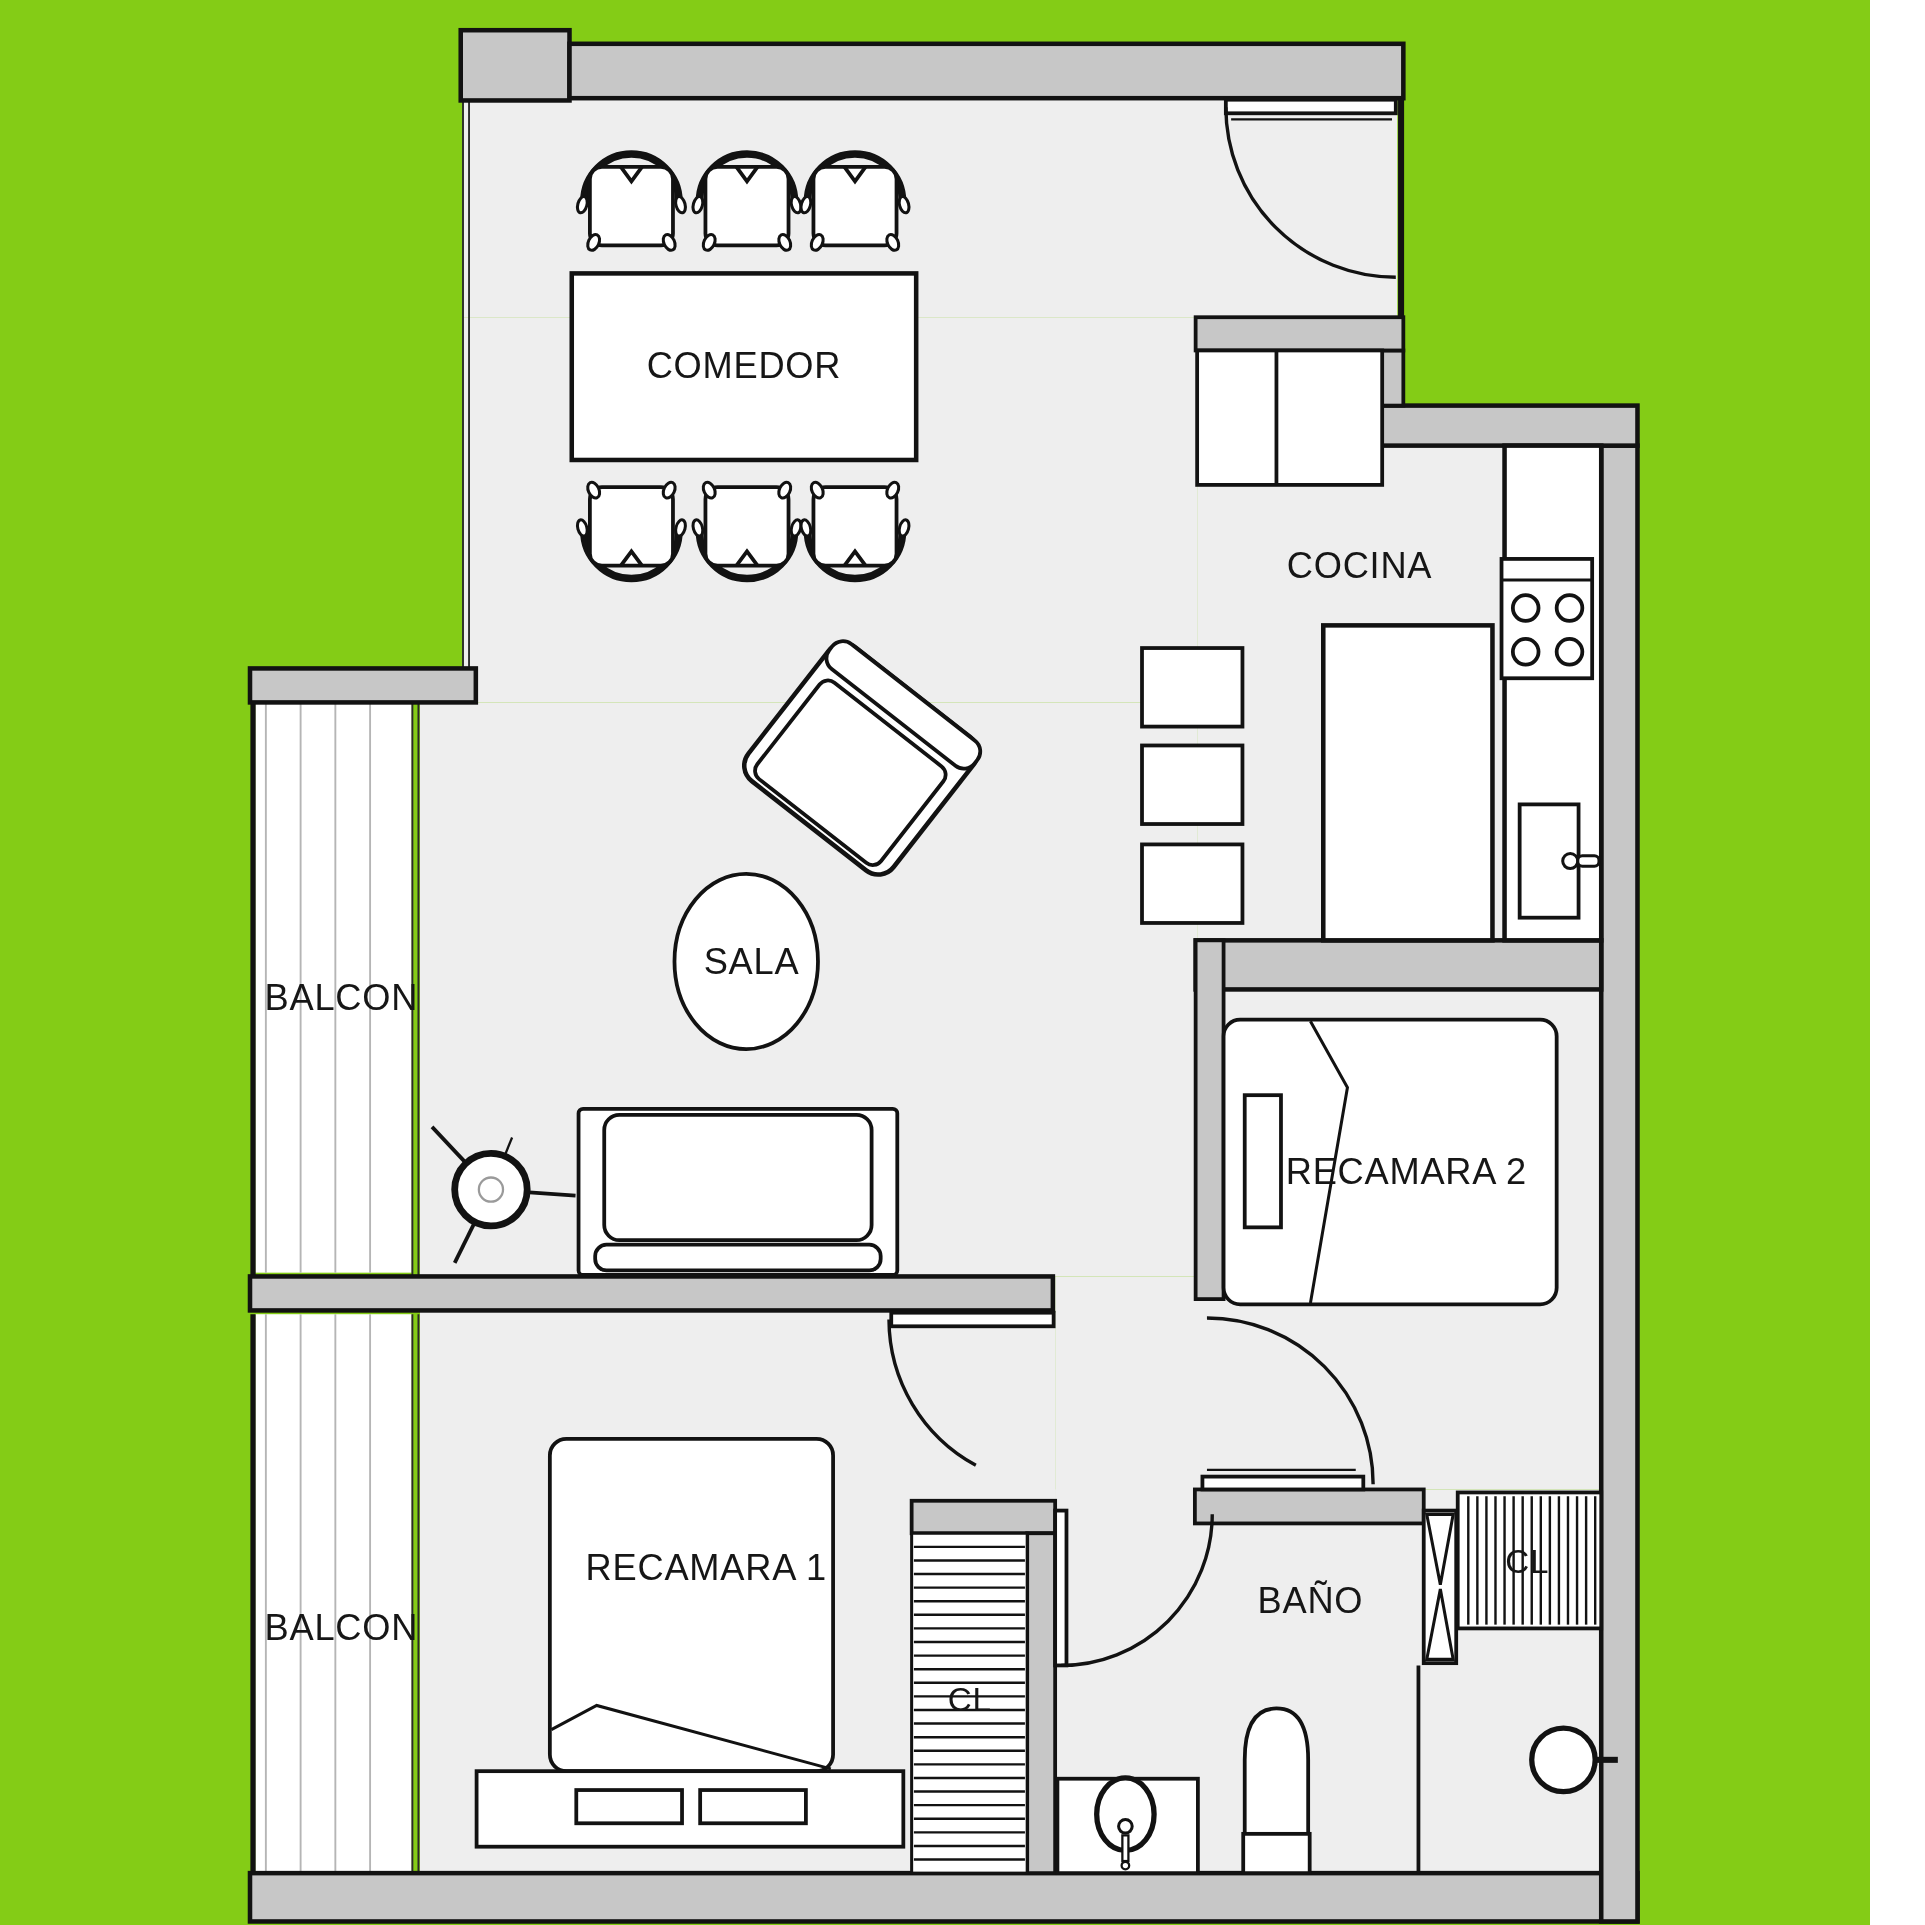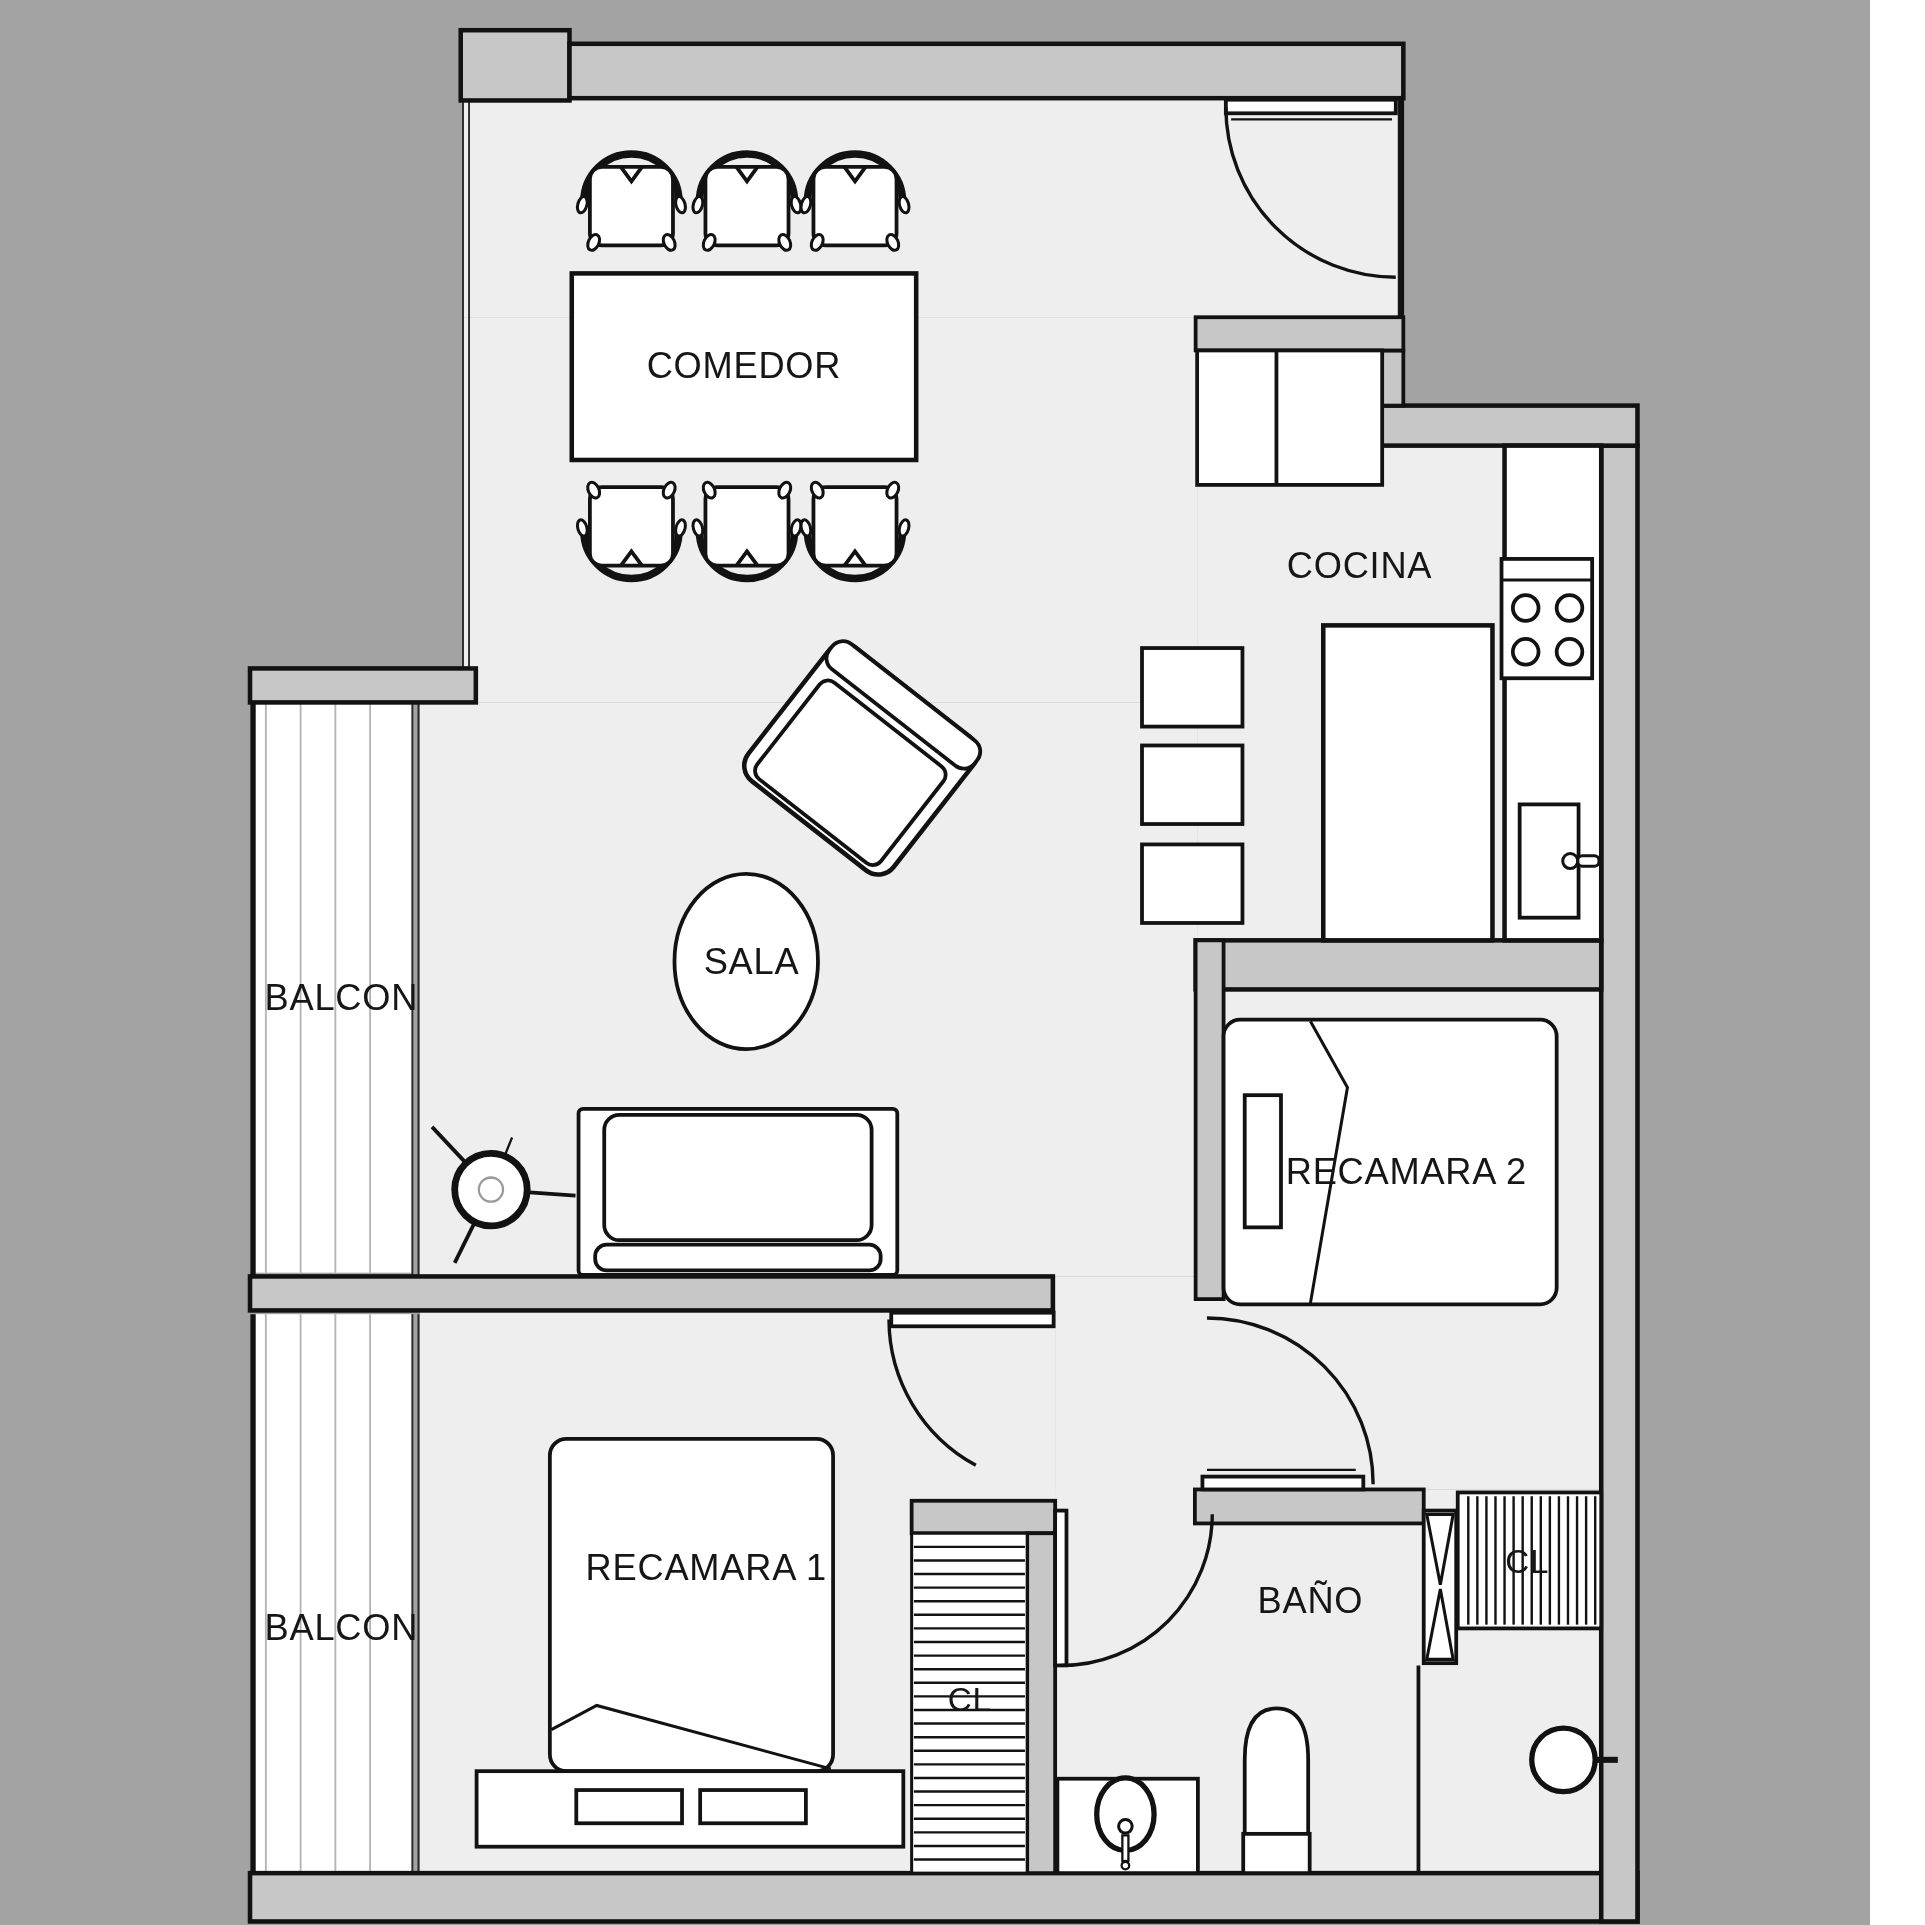--- a/index.html
+++ b/index.html
@@ -1,16 +1,16 @@
 <!DOCTYPE html>
 <html style="--wall: #c7c7c7; --floor: #eeeeee; --line: #121212;font-size:12px"><head>
 <meta charset="utf-8">
 <style>
   html,body{margin:0;padding:0;background:#fff;}
-  .stage{width:1870px;height:1926px;position:relative;background:#a3a3a3;}
+  .stage{width:1870px;height:1926px;position:relative;background:#84cc16;}
   svg{display:block;}
   .floor{fill:var(--floor,#eeeeee);}
   .deck{fill:#ffffff;}
   .deckline{stroke:#b5b5b5;stroke-width:2.5;}
   .wall{fill:var(--wall,#c7c7c7);stroke:var(--line,#121212);stroke-width:6;}
   .wallthin{stroke-width:5;}
   .furn{fill:#ffffff;stroke:var(--line,#121212);stroke-width:5;}
   .thick{stroke-width:6;}
   .arc{fill:none;stroke:var(--line,#121212);stroke-width:4.5;}
   .ln{stroke:var(--line,#121212);fill:none;}

